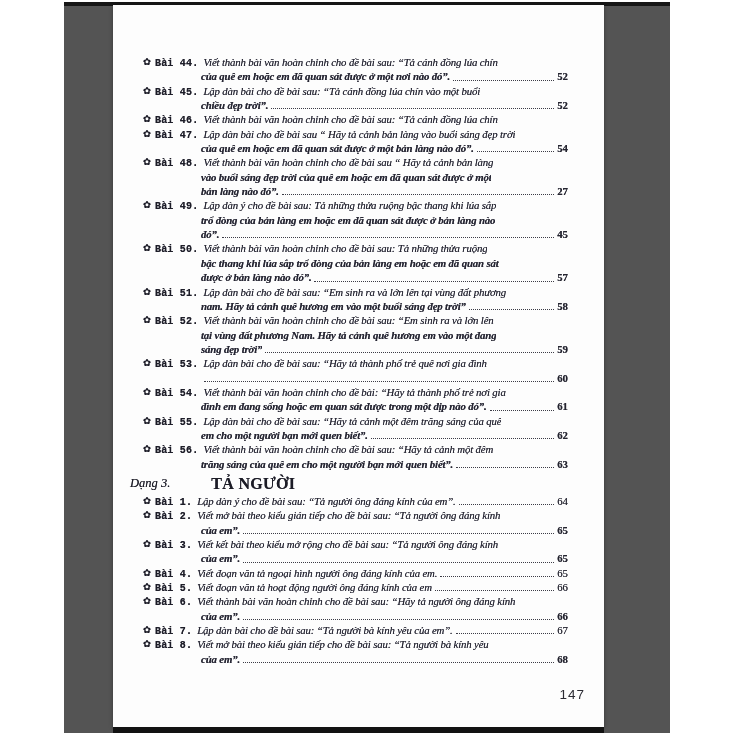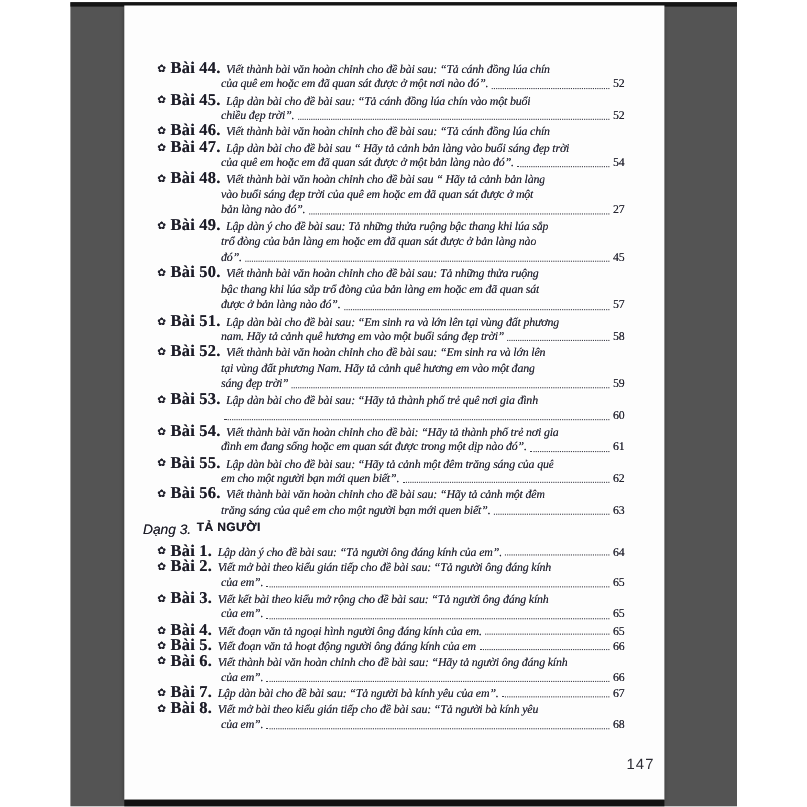--- a/index.html
+++ b/index.html
@@ -24,47 +24,47 @@
   }
   .toc{
     position:absolute;left:30px;top:50px;width:425px;
     color:#262633;
     text-shadow:0 0 .6px rgba(30,30,45,.75);
   }
   .line{
     display:flex;align-items:baseline;height:14.35px;overflow:hidden;
     font-style:italic;font-size:10.8px;line-height:14.35px;
   }
-  .line.cont{padding-left:58px;}
+  .line.cont{padding-left:58px;font-weight:bold;}
   .bullet{
     font-style:normal;font-size:9.5px;flex:0 0 auto;margin-right:4px;
     color:#1d1d28;transform:translateY(-1px);
   }
   .label{
-    font-style:normal;font-weight:700;font-size:15px;flex:0 0 auto;
-    margin-right:5px;color:#1d1d28;letter-spacing:.2px;
+    font-style:normal;font-weight:700;font-size:10px;flex:0 0 auto;
+    margin-right:5px;color:#1d1d28;letter-spacing:.2px;font-family:Liberation Mono, monospace;
   }
   .text{
     white-space:pre;flex:0 1 auto;overflow:hidden;letter-spacing:-.15px;
   }
   .leader{
     flex:1 1 auto;min-width:6px;height:0;align-self:flex-end;
     border-bottom:1.5px dotted #3c3c46;margin:0 3px 3px 3px;
   }
   .pg{
     font-style:normal;font-size:10.8px;flex:0 0 auto;color:#24242f;
   }
   .section-heading{
-    height:20px;padding-top:3px;display:flex;align-items:flex-start;
-    font-family:Liberation Sans, sans-serif;color:#1c1c26;
+    height:20px;padding-top:3px;display:flex;align-items:center;
+    font-family:Liberation Serif, serif;color:#1c1c26;gap:36px;
   }
   .section-heading .prefix{font-style:italic;font-size:12.5px;margin-right:5px;margin-left:-13px;}
-  .section-heading .title{font-weight:700;font-size:11px;letter-spacing:.3px;}
+  .section-heading .title{font-weight:700;font-size:16px;letter-spacing:.3px;}
   .folio{
-    position:absolute;right:9px;top:682px;
+    position:absolute;right:19px;top:682px;
     font-family:"Liberation Sans", sans-serif;font-size:13.5px;color:#2b2b33;
     letter-spacing:1px;
   }
 </style>
 </head>
 <body>
 
 <div class="backdrop">
   <div class="edge-top"></div>
   <div class="page">

